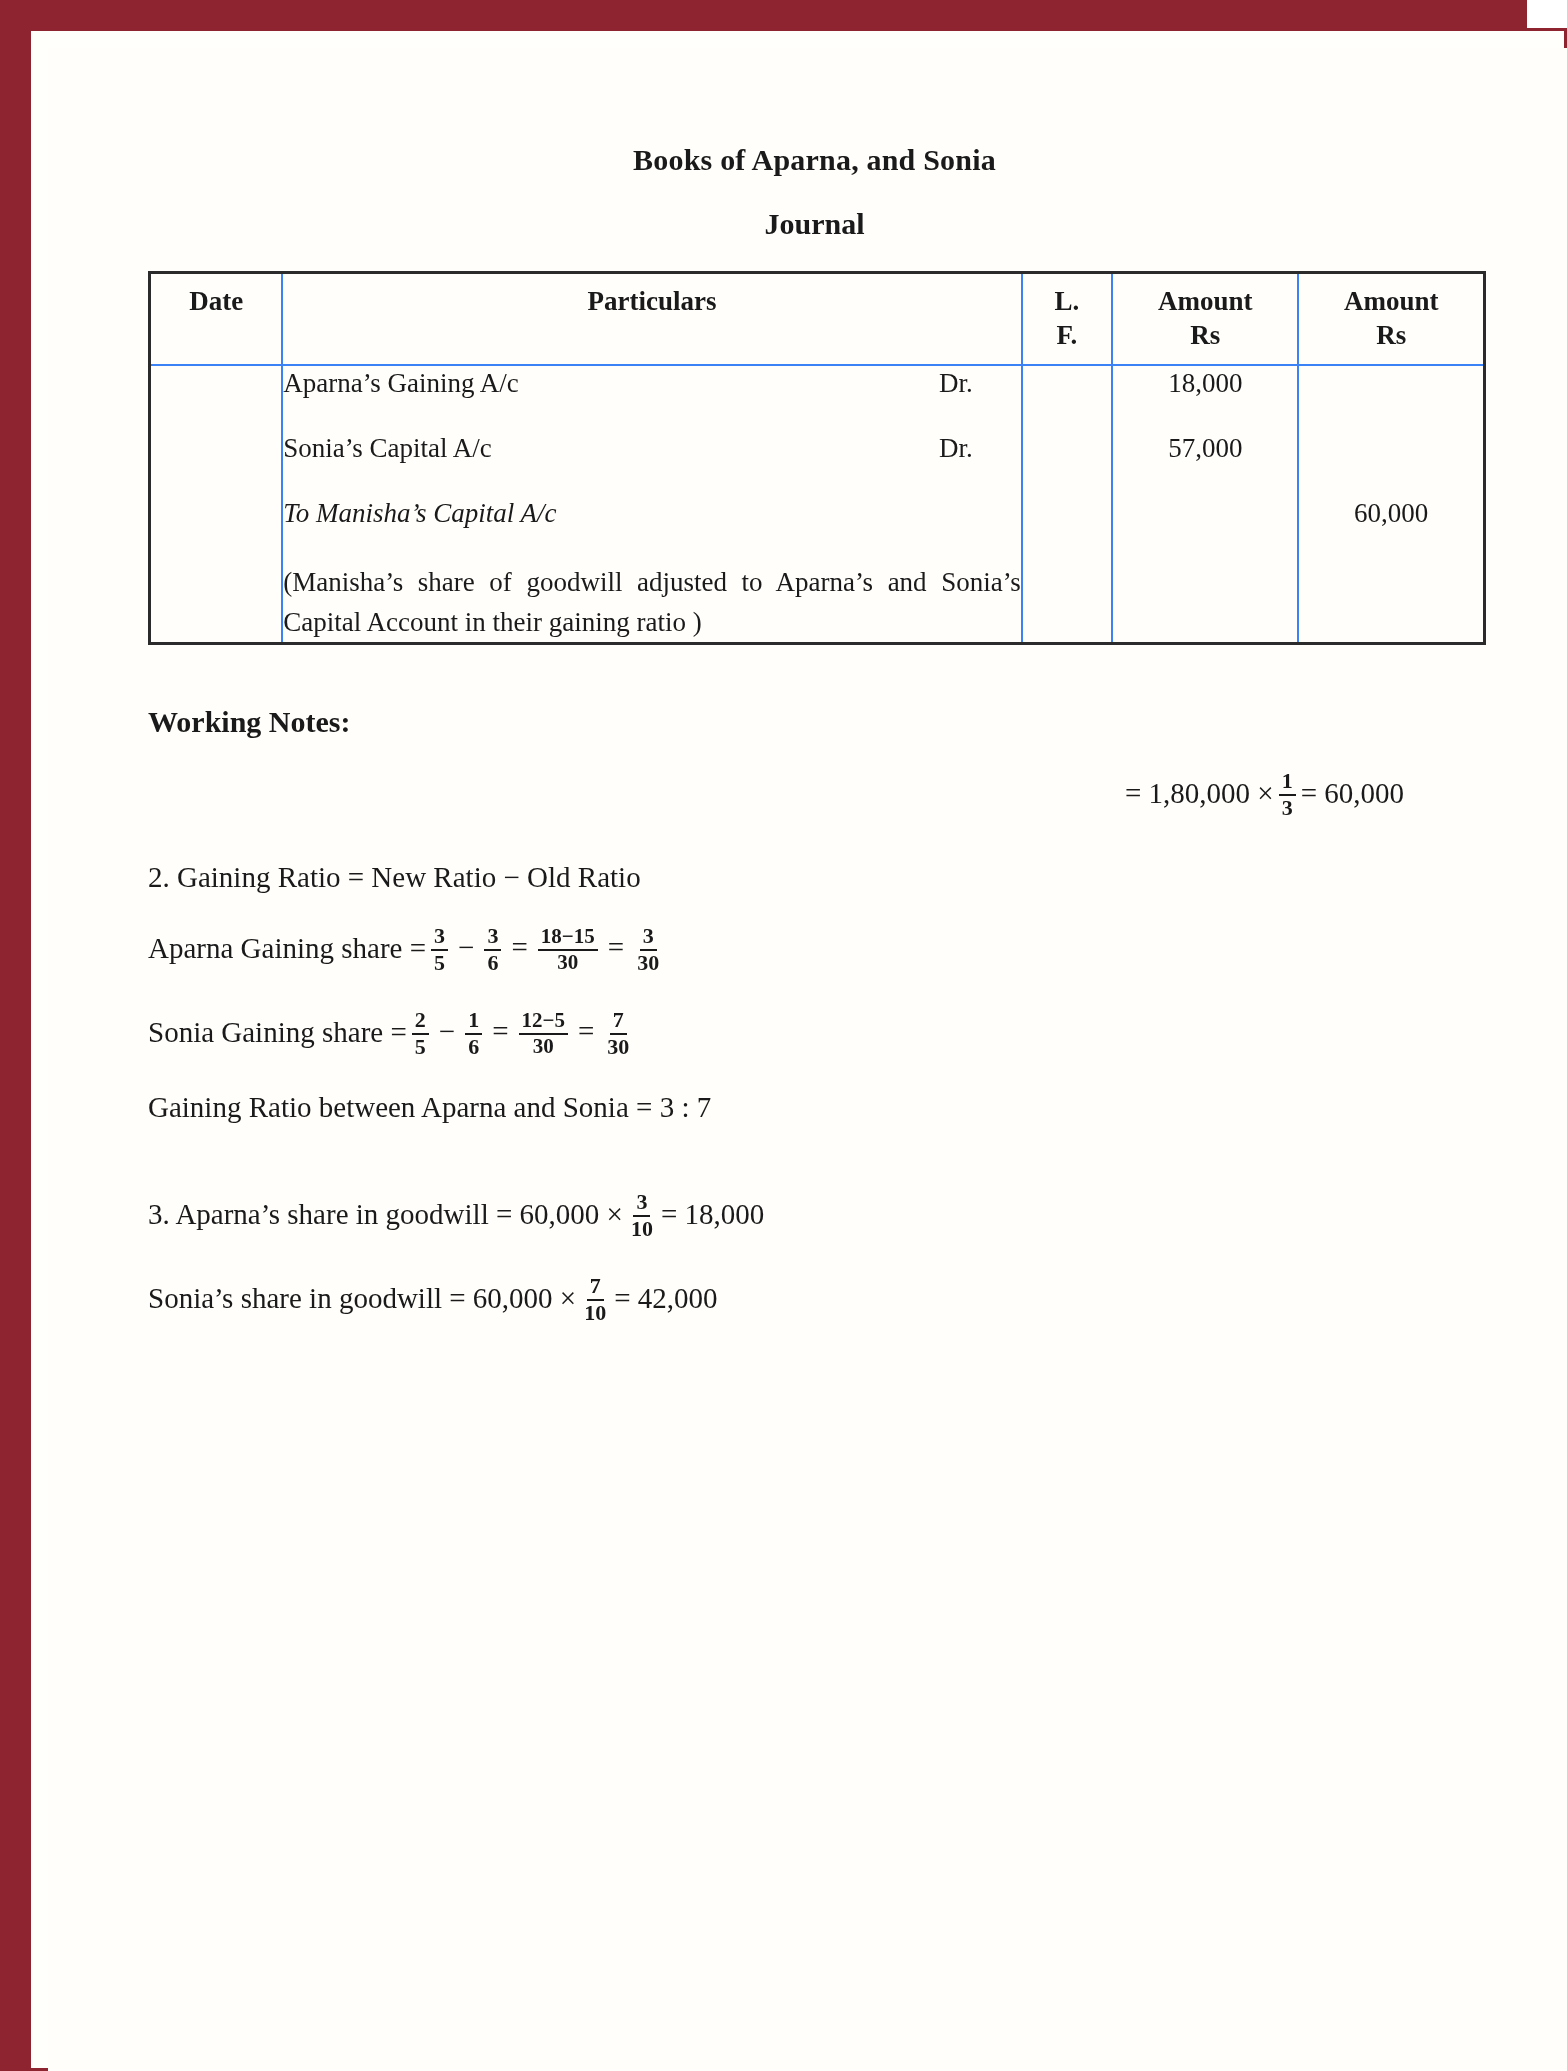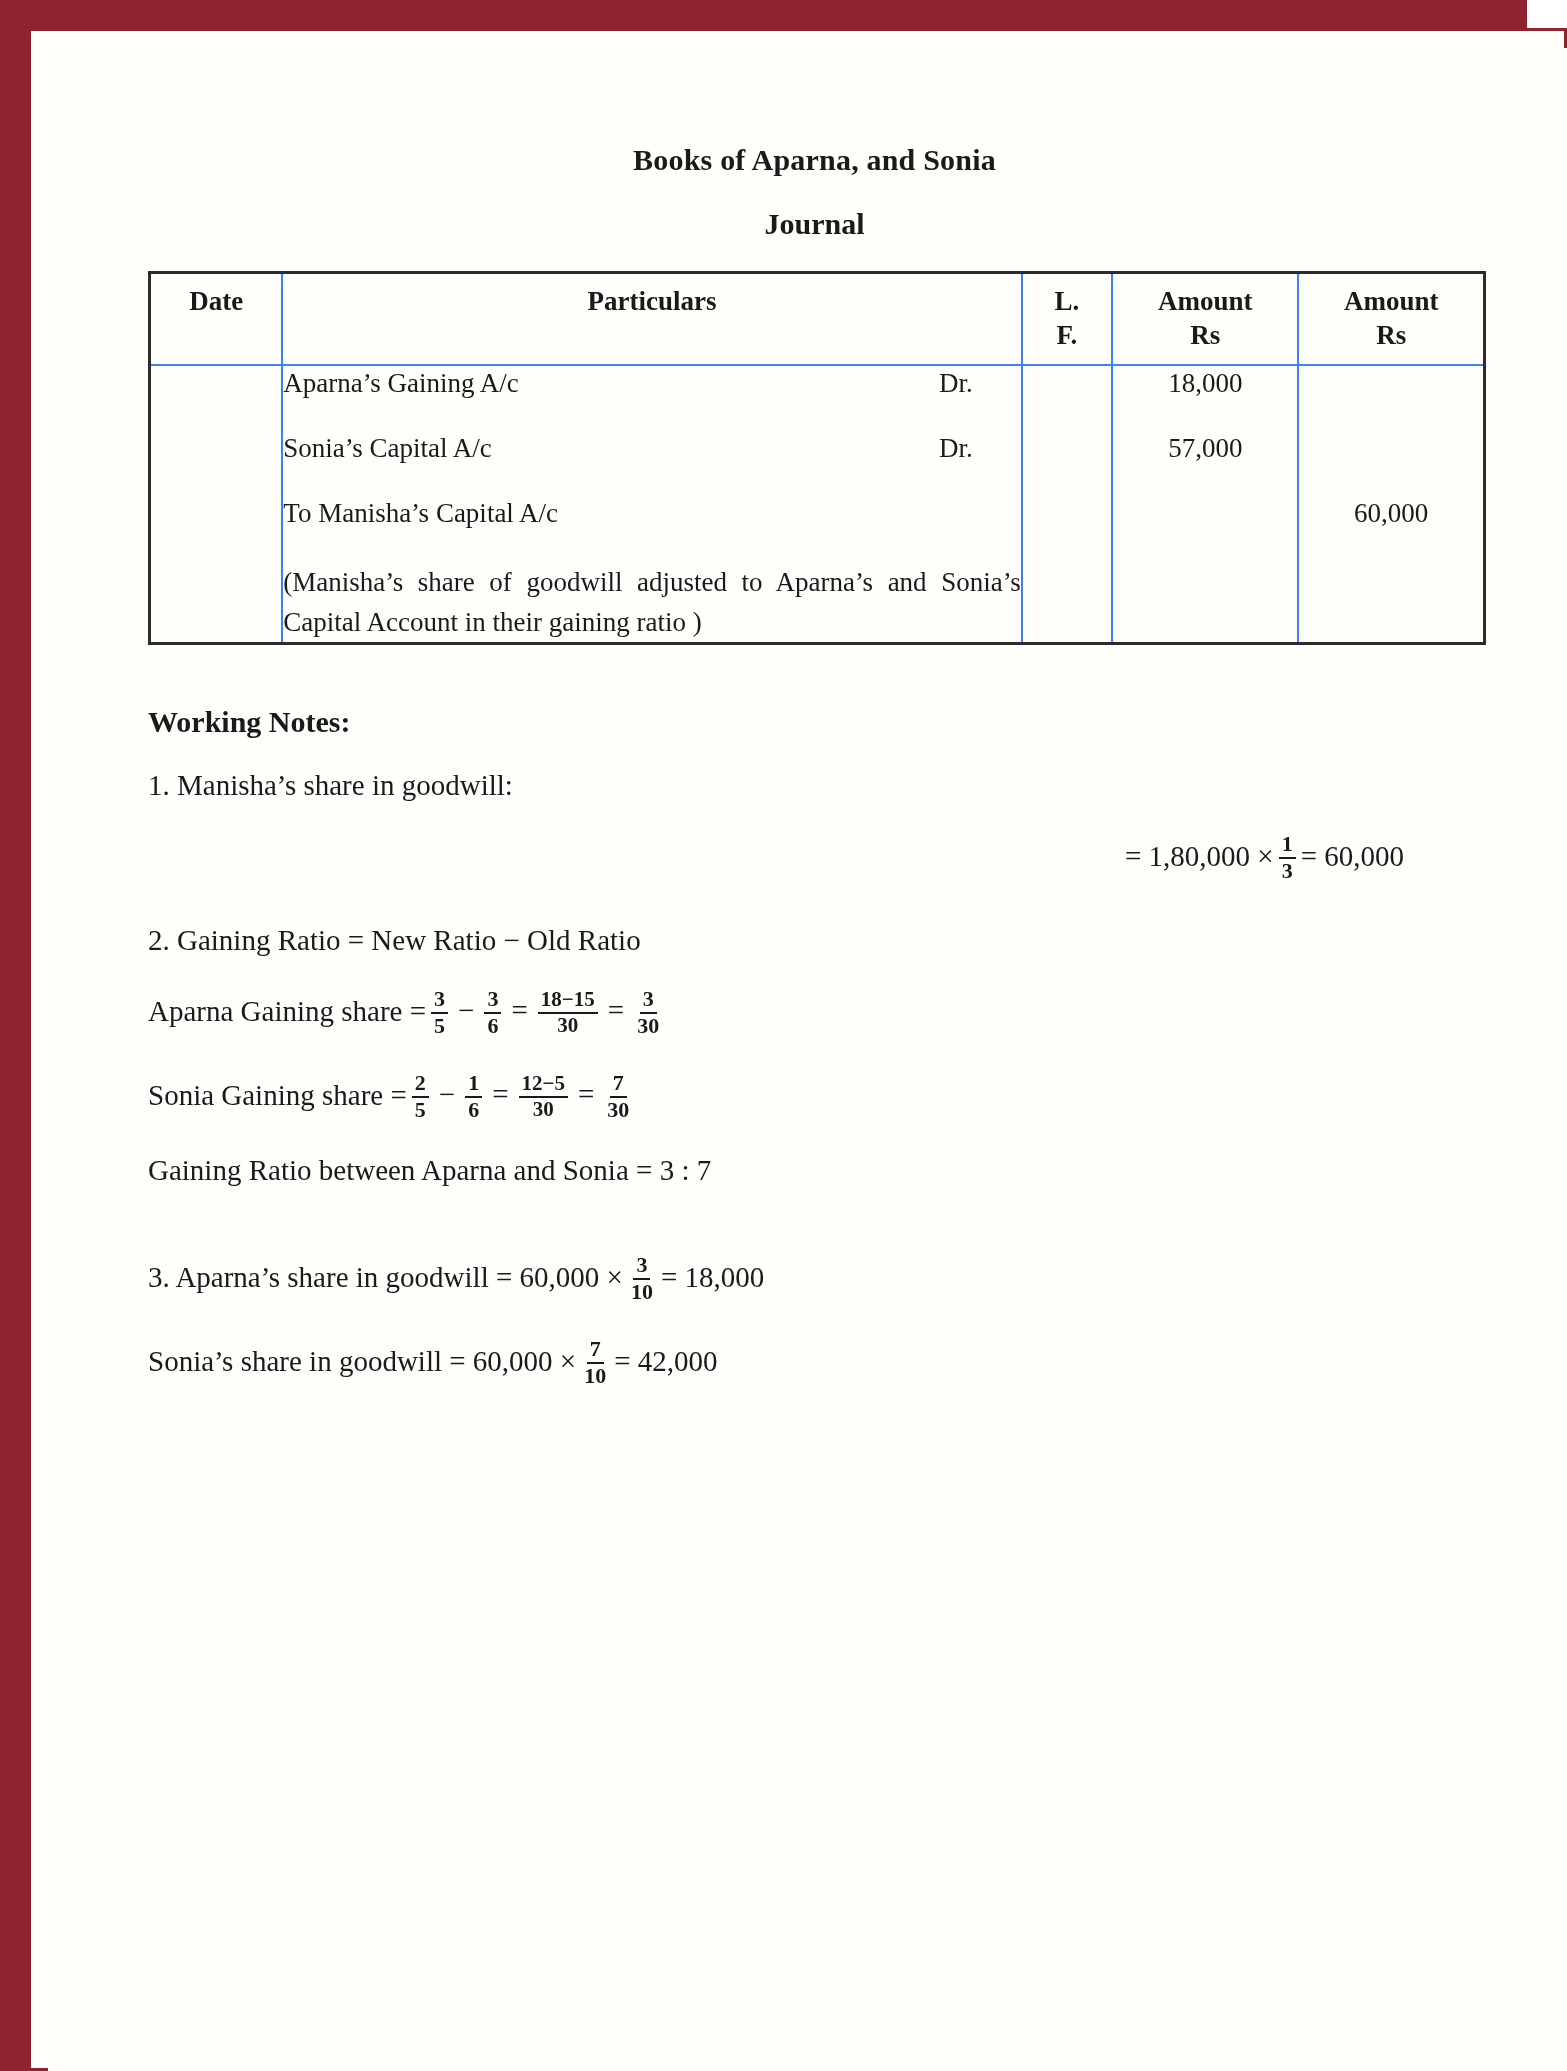--- a/index.html
+++ b/index.html
@@ -97,21 +97,21 @@
     display: flex;
     justify-content: space-between;
     align-items: baseline;
     font-size: 27px;
     line-height: 1.3;
     margin-bottom: 30px;
     white-space: nowrap;
   }
   .entry-line .acct { text-align: left; }
   .entry-line .drcr { padding-right: 48px; }
-  .entry-line.no-dr { margin-bottom: 32px; }
+  .entry-line.no-dr { margin-bottom: 32px; font-style: italic; }
   .narration {
     font-size: 27px;
     line-height: 1.46;
     text-align: justify;
     text-justify: inter-word;
     margin: 0;
   }
   .cell-amount {
     font-size: 27px;
     text-align: center;
@@ -239,21 +239,20 @@
               </td>
             </tr>
           </tbody>
         </table>
       </div>
 
       <div class="notes">
 
         <p class="notes-heading">Working Notes:</p>
 
-        <p class="note-line">1. Manisha’s share in goodwill:</p>
 
 
         <p class="note-line right">
           <span>= 1,80,000 ×</span><span class="frac">
               <span class="num">1</span>
               <span class="den">3</span>
             </span><span>= 60,000</span>
         </p>
 
         <p class="note-line">2. Gaining Ratio = New Ratio − Old Ratio</p>

